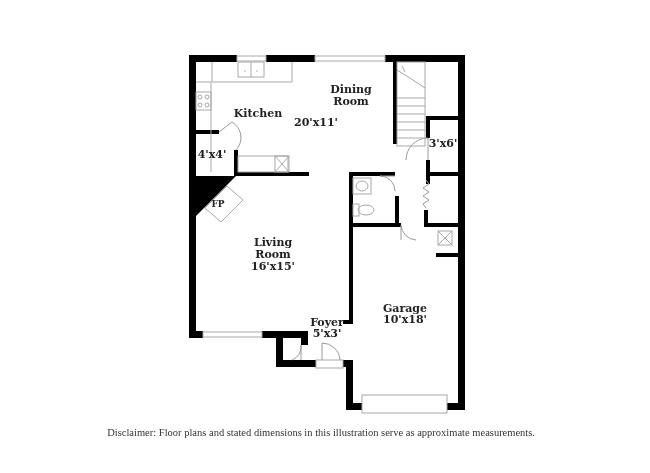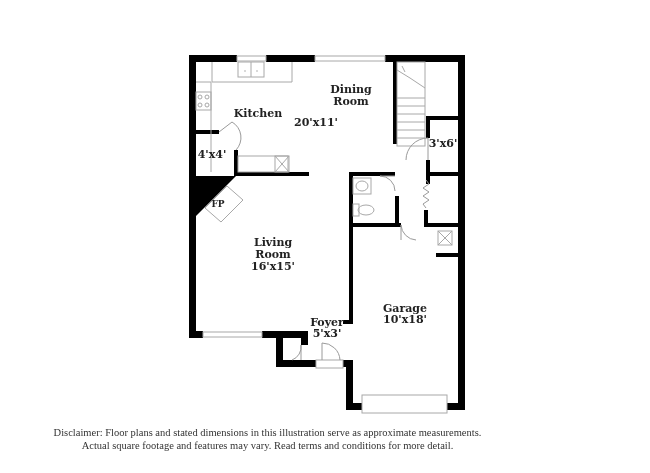--- a/index.html
+++ b/index.html
@@ -6,21 +6,21 @@
   body { width: 650px; height: 473px; position: relative; overflow: hidden;
          font-family: "DejaVu Serif", "Liberation Serif", serif; }
   #plan { position: absolute; left: 0; top: 0; width: 650px; height: 473px; }
   .wall { fill: #000000; }
   .fix { fill: none; stroke: #a8a8a8; stroke-width: 1; }
   .fixw { fill: #ffffff; stroke: #a8a8a8; stroke-width: 1; }
   .door { fill: none; stroke: #9a9a9a; stroke-width: 1; }
   .lbl { font-family: "DejaVu Serif", "Liberation Serif", serif; font-weight: bold;
          font-size: 11px; fill: #222222; text-anchor: middle; }
   .lbl-sm { font-size: 9px; }
-  #disclaimer { position: absolute; left: 0; top: 426px; width: 535px; text-align: center;
+  #disclaimer { position: absolute; left: 0; top: 426px; width: 535px; text-align: right;
                 font-family: "Liberation Serif", "DejaVu Serif", serif; font-size: 10.5px;
                 line-height: 13px; color: #333333; }
   #disclaimer div { white-space: nowrap; }
 </style>
 </head>
 <body>
 
 <svg id="plan" viewBox="0 0 650 473" xmlns="http://www.w3.org/2000/svg">
 
   <g>
@@ -188,14 +188,13 @@
     <text class="lbl" x="273" y="270">16'x15'</text>
     <text class="lbl" x="327" y="326">Foyer</text>
     <text class="lbl" x="327" y="337">5'x3'</text>
     <text class="lbl" x="405" y="312">Garage</text>
     <text class="lbl" x="405" y="323">10'x18'</text>
   </g>
 </svg>
 
 <div id="disclaimer">
   <div>Disclaimer: Floor plans and stated dimensions in this illustration serve as approximate measurements.</div>
-  <div>Actual square footage and features may vary. Read terms and conditions for more detail.</div>
 </div>
 
 </body></html>

